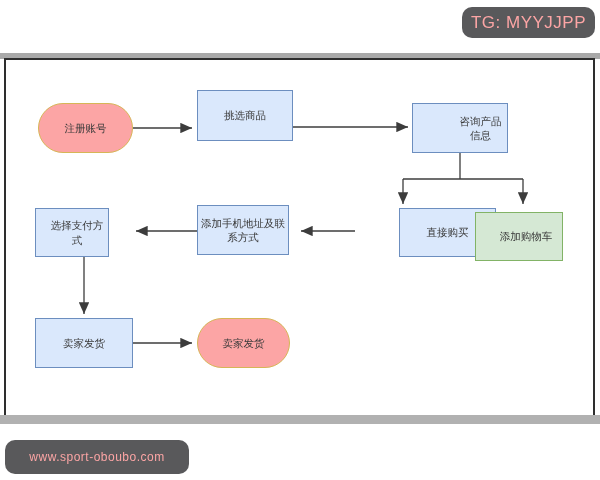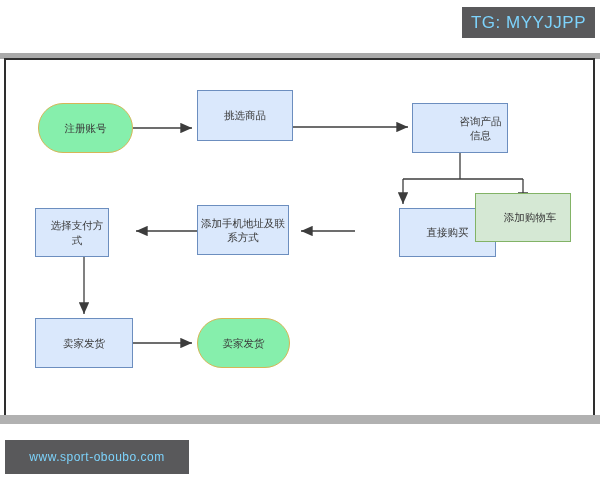--- a/index.html
+++ b/index.html
@@ -2,48 +2,49 @@
 <html><head>
 <meta charset="utf-8">
 <style>
   html,body{margin:0;padding:0;background:#fff;}
   .canvas{
     position:relative;width:600px;height:480px;background:#ffffff;
     font-family:"Liberation Sans",sans-serif;overflow:hidden;
   }
   
   .badge{
-    position:absolute;background:#59595b;color:#7dd3fc;
+    position:absolute;background:#59595b;color:#fca5a5;
     display:flex;align-items:center;justify-content:center;
     letter-spacing:.5px;
+    border-radius:10px;
   }
   .badge-tg{left:462px;top:7px;width:133px;height:31px;font-size:17px;}
   .badge-url{left:5px;top:440px;width:184px;height:34px;font-size:12px;}
   
   .strip{position:absolute;left:0;width:600px;}
   .strip-top{top:53px;height:6px;background:#a9a9a9;}
   .strip-bottom{top:415px;height:9px;background:#b1b1b1;}
   .panel{
     position:absolute;left:4px;top:58px;width:587px;height:355px;
     background:#ffffff;border:2px solid #2e2e2e;
   }
   
   .node{
     position:absolute;box-sizing:border-box;border:1px solid #6c8ebf;
     background:#dae8fc;color:#3a3a3a;font-size:10.5px;line-height:1.35;
     display:flex;align-items:center;justify-content:center;text-align:center;
     padding:1px 2px;
   }
   .node.green{background:#d5e8d4;border-color:#82b366;}
-  .node.yellow{background:#86efac;border-color:#d6b656;border-radius:25px;}
+  .node.yellow{background:#fca5a5;border-color:#d6b656;border-radius:25px;}
   .n-register{left:38px;top:103px;width:95px;height:50px;}
   .n-pick{left:197px;top:90px;width:96px;height:51px;}
   .n-inquire{left:412px;top:103px;width:96px;height:50px;padding-left:43px;}
   .n-direct{left:355px;top:208px;width:97px;height:49px;margin-left:44px;}
-  .n-cart{left:475px;top:193px;width:96px;height:49px;padding-left:16px;}
+  .n-cart{left:475px;top:212px;width:88px;height:49px;padding-left:16px;}
   .n-address{left:197px;top:205px;width:92px;height:50px;}
   .n-payment{left:35px;top:208px;width:74px;height:49px;padding-left:12px;}
   .n-ship{left:35px;top:318px;width:98px;height:50px;}
   .n-end{left:197px;top:318px;width:93px;height:50px;}
   svg.edges{position:absolute;left:0;top:0;pointer-events:none;}
 </style>
 </head>
 <body>
 
 <div class="canvas">

